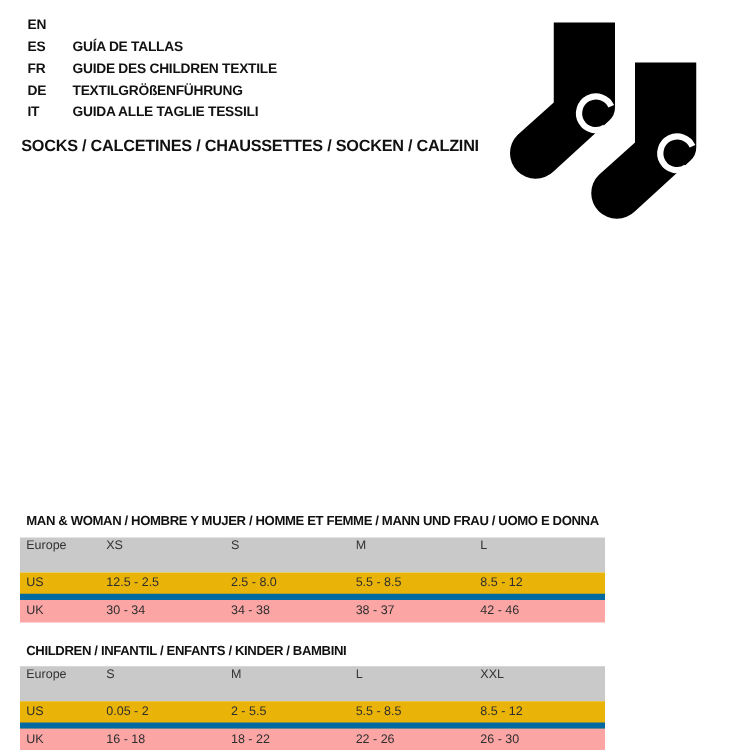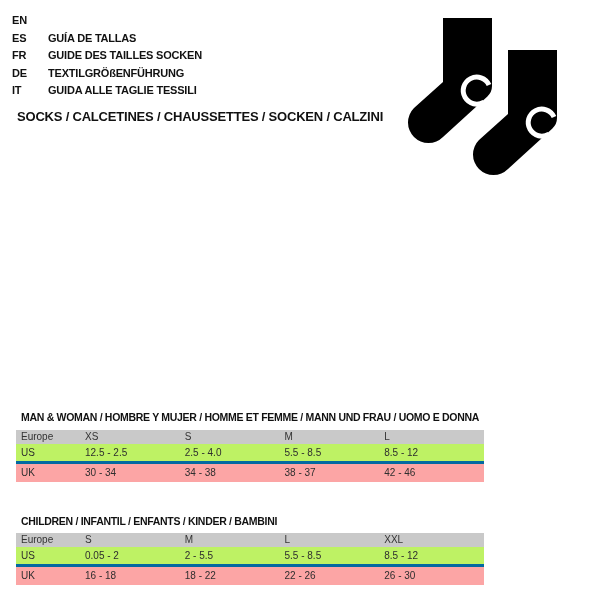--- a/index.html
+++ b/index.html
@@ -1,62 +1,62 @@
 <!DOCTYPE html>
 <html><head>
 <meta charset="utf-8">
 <style>
   html,body{margin:0;padding:0;background:#fff;}
   .canvas{
     position:relative;width:600px;height:600px;background:#ffffff;
     font-family:"Liberation Sans",sans-serif;color:#111;overflow:hidden;
   }
   
-  .lang-list{position:absolute;left:12px;top:12px;}
+  .lang-list{position:absolute;left:22px;top:12px;}
   .lang-row{display:flex;line-height:17.5px;font-size:11px;font-weight:bold;letter-spacing:-0.2px;color:#111;}
   .lang-code{width:36px;flex:0 0 36px;}
   .category-line{
     position:absolute;left:17px;top:109px;font-size:13px;font-weight:bold;
     letter-spacing:-0.2px;color:#111;white-space:nowrap;
   }
   
   .socks-svg{position:absolute;left:405px;top:12px;width:160px;height:168px;}
   
   .tbl-title{
     position:absolute;left:21px;font-size:10.5px;font-weight:bold;
     letter-spacing:-0.3px;color:#111;white-space:nowrap;
   }
   .tbl-title.t1{top:411px;}
   .tbl-title.t2{top:515px;text-align:center;}
   .size-table{position:absolute;left:16px;width:468px;font-size:10px;color:#2e2e2e;}
   .size-table.t1{top:430px;}
   .size-table.t2{top:533px;}
   .trow{display:grid;grid-template-columns:69px 1fr 1fr 1fr 1fr;}
-  .trow.head{background:#c9c9c9;line-height:14px;height:14px;color:#333;}
-  .trow.r-us{background:#bef264;line-height:17px;height:17px;border-bottom:3px solid #0369a1;}
+  .trow.head{background:#c9c9c9;line-height:14px;height:28px;color:#333;}
+  .trow.r-us{background:#eab308;line-height:17px;height:17px;border-bottom:5px solid #0369a1;}
   .trow.r-uk{background:#fca5a5;line-height:18px;height:18px;}
   .cell{text-align:left;overflow:hidden;white-space:nowrap;}
   .cell.lbl{text-align:left;padding-left:5px;}
 </style>
 </head>
 <body>
 
 <div class="canvas">
 
   <div class="lang-list">
     <div class="lang-row">
       <span class="lang-code">EN</span>
     </div>
     <div class="lang-row">
       <span class="lang-code">ES</span>
       <span class="lang-label">GUÍA DE TALLAS</span>
     </div>
     <div class="lang-row">
       <span class="lang-code">FR</span>
-      <span class="lang-label">GUIDE DES TAILLES SOCKEN</span>
+      <span class="lang-label">GUIDE DES CHILDREN TEXTILE</span>
     </div>
     <div class="lang-row">
       <span class="lang-code">DE</span>
       <span class="lang-label">TEXTILGRÖßENFÜHRUNG</span>
     </div>
     <div class="lang-row">
       <span class="lang-code">IT</span>
       <span class="lang-label">GUIDA ALLE TAGLIE TESSILI</span>
     </div>
   </div>
@@ -79,21 +79,21 @@
     <div class="trow head">
       <div class="cell lbl">Europe</div>
       <div class="cell">XS</div>
       <div class="cell">S</div>
       <div class="cell">M</div>
       <div class="cell">L</div>
     </div>
     <div class="trow r-us">
       <div class="cell lbl">US</div>
       <div class="cell">12.5 - 2.5</div>
-      <div class="cell">2.5 - 4.0</div>
+      <div class="cell">2.5 - 8.0</div>
       <div class="cell">5.5 - 8.5</div>
       <div class="cell">8.5 - 12</div>
     </div>
     <div class="trow r-uk">
       <div class="cell lbl">UK</div>
       <div class="cell">30 - 34</div>
       <div class="cell">34 - 38</div>
       <div class="cell">38 - 37</div>
       <div class="cell">42 - 46</div>
     </div>

